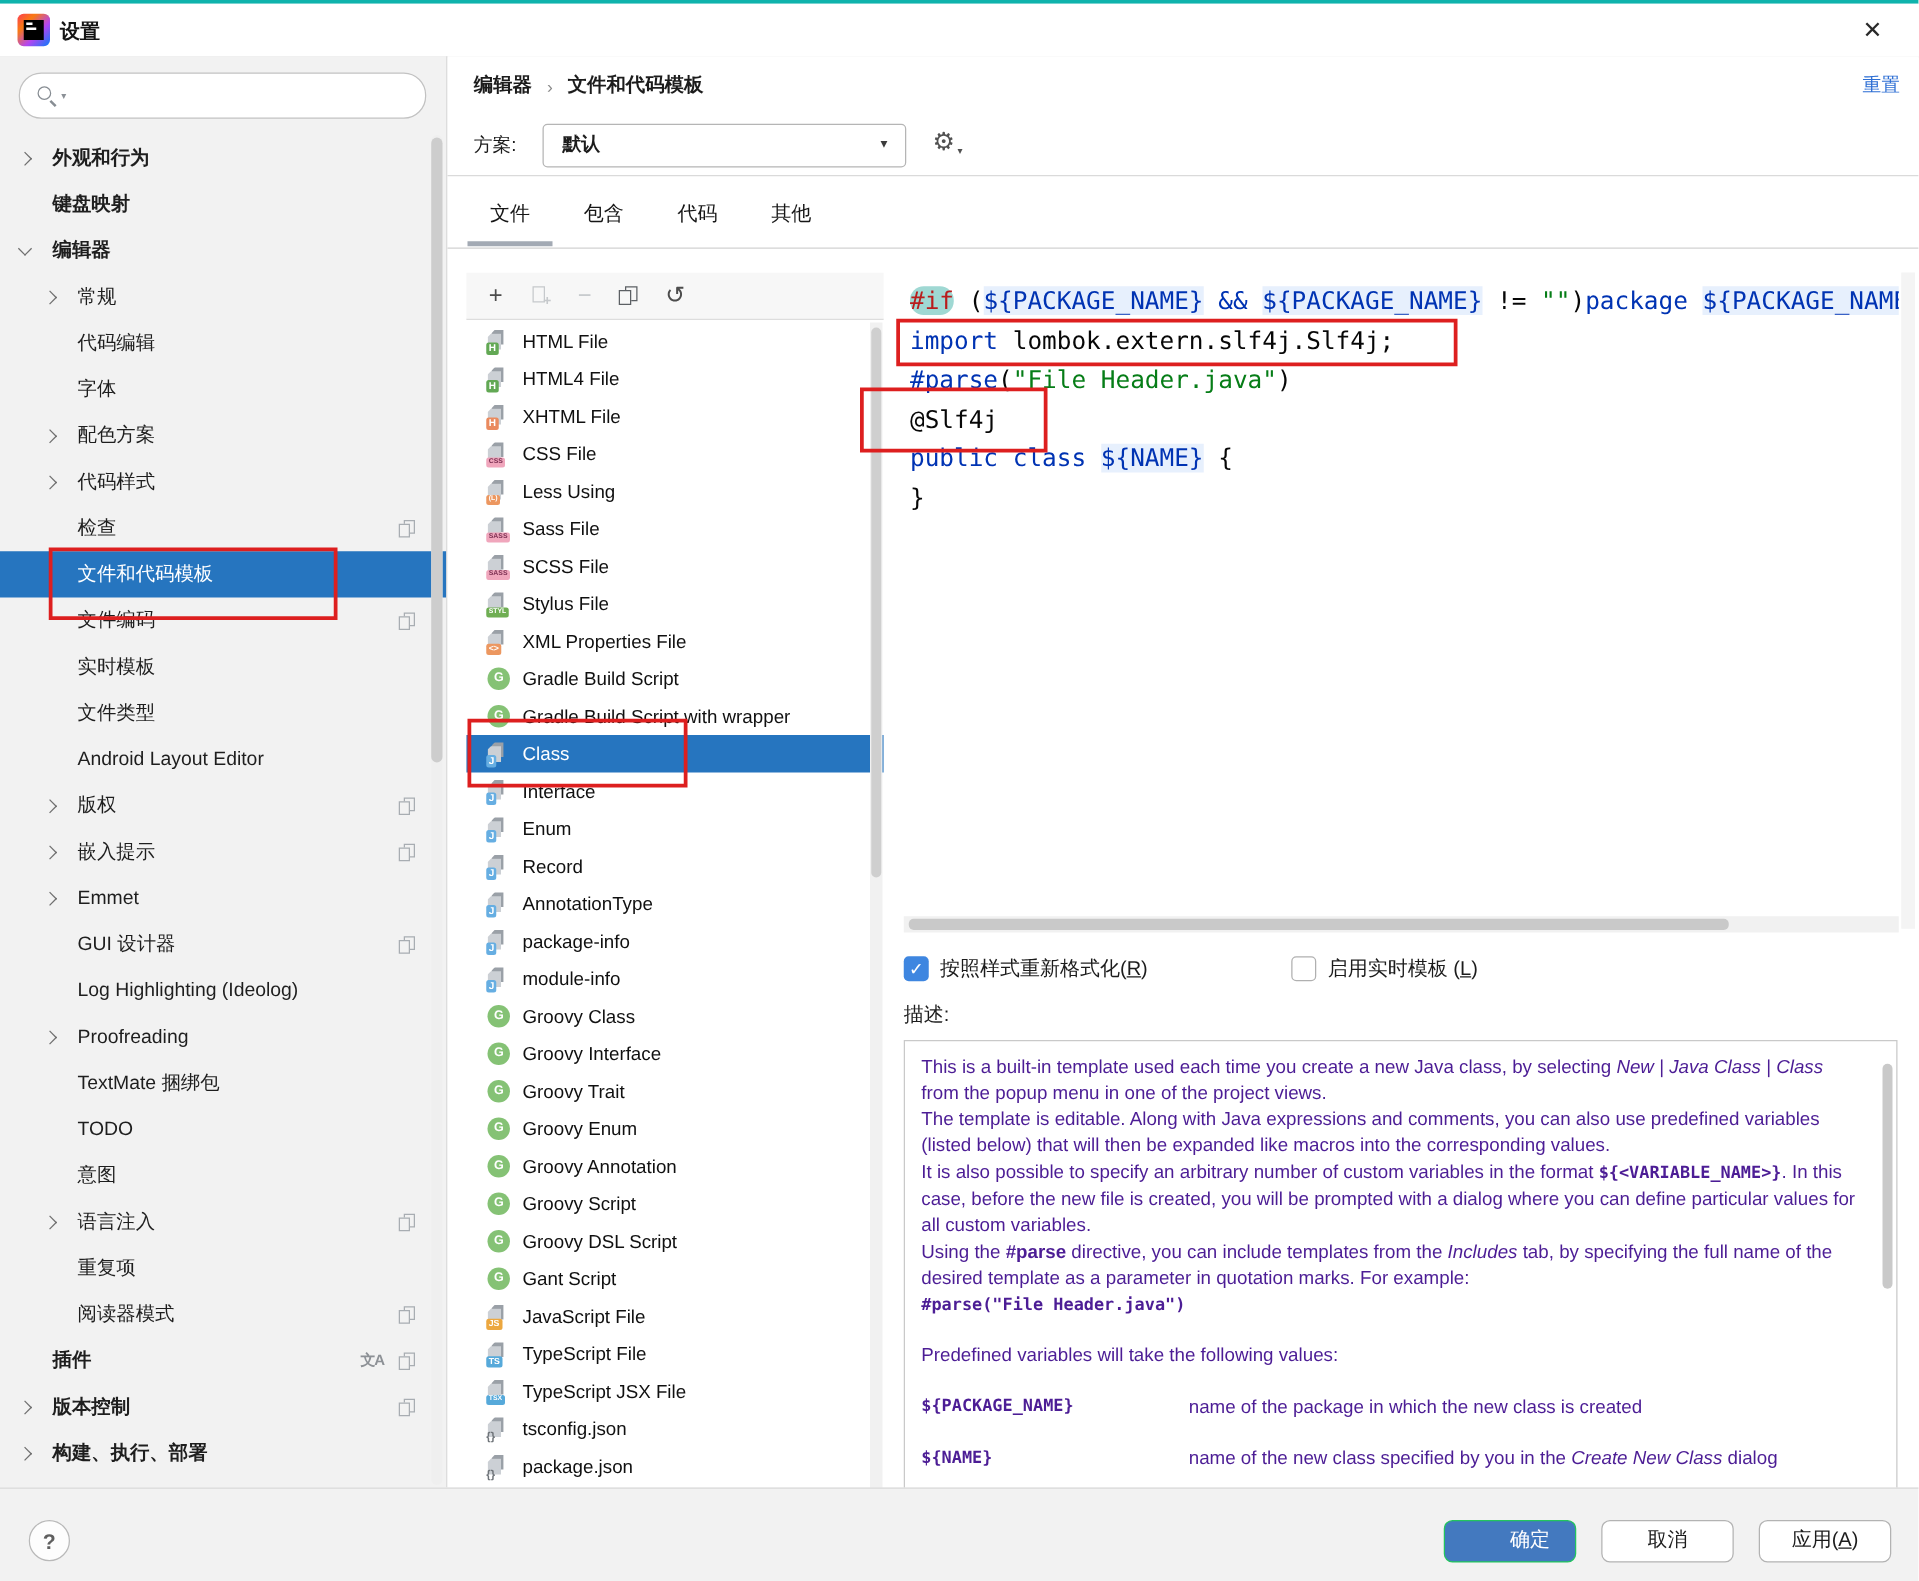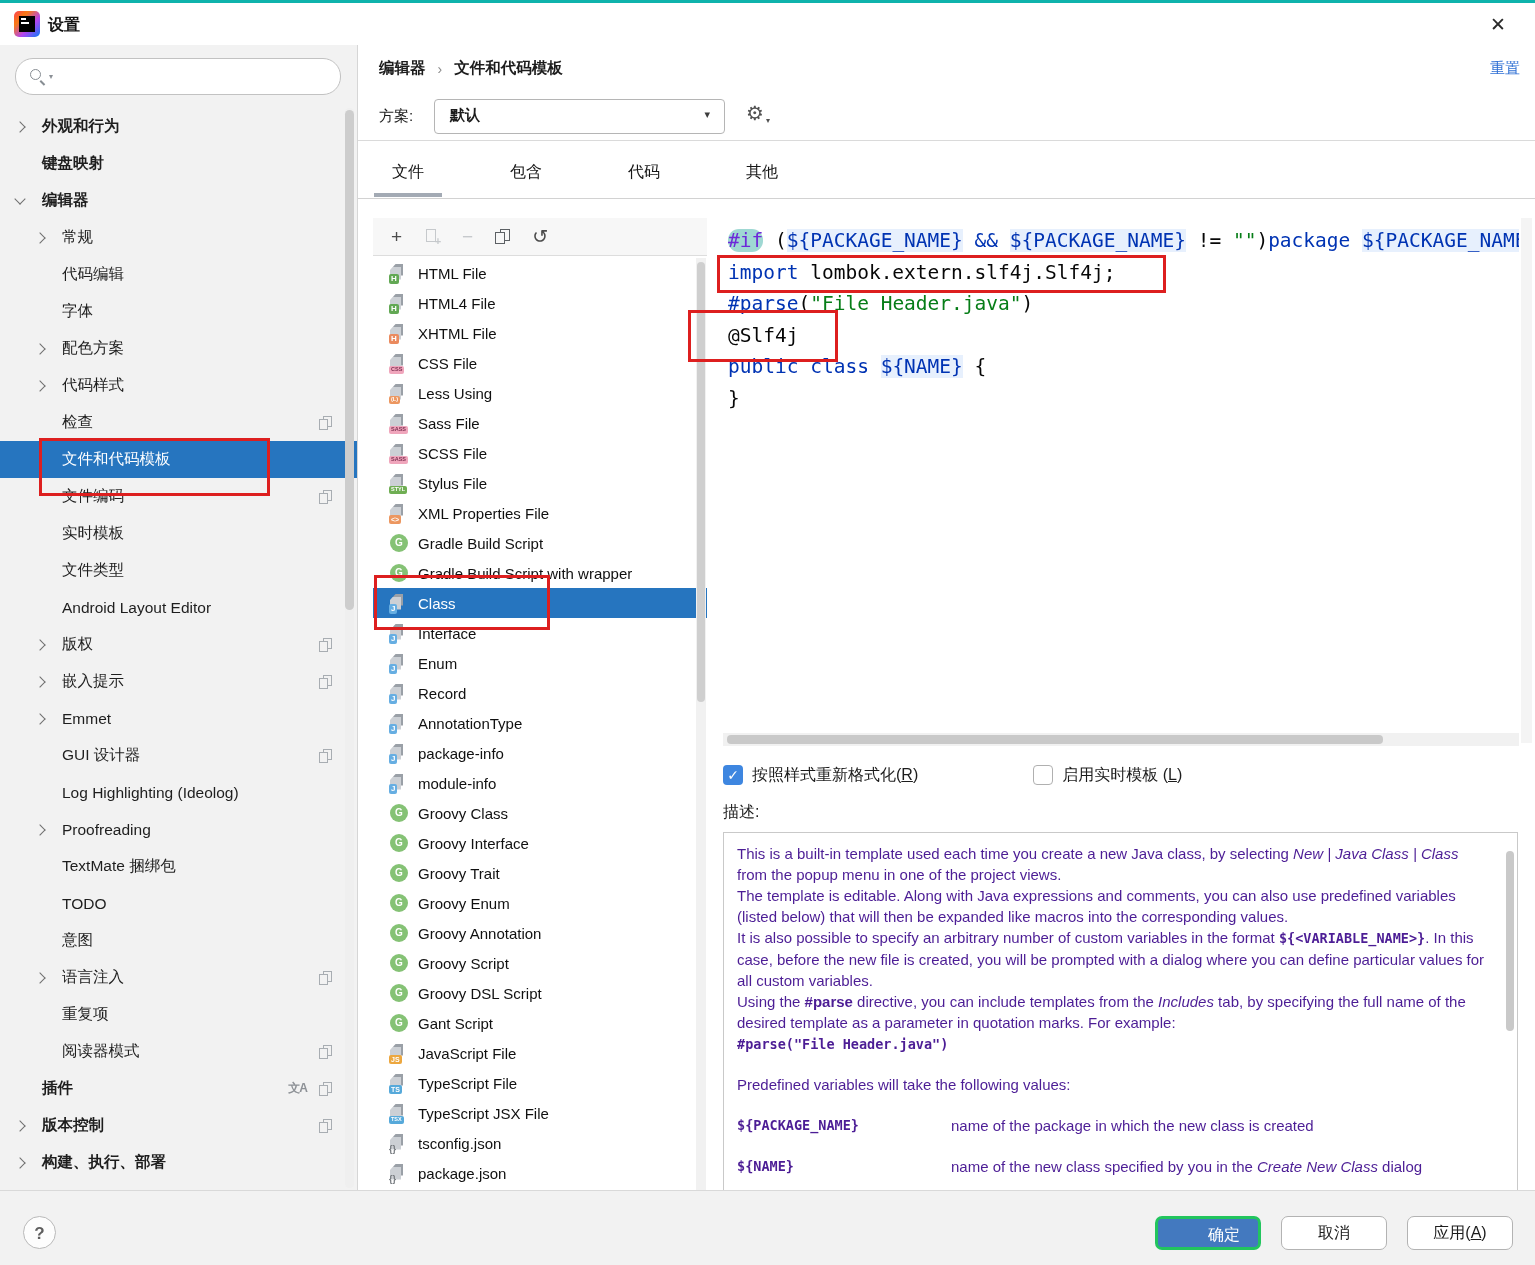--- a/index.html
+++ b/index.html
@@ -48,21 +48,21 @@
   .bc-sep{color:#8a8a8a;font-weight:400;font-size:14px;}
   .reset-link{position:absolute;right:15px;top:14px;font-size:15px;color:#2e6fd4;cursor:pointer;}
   .scheme-label{position:absolute;left:21px;top:62px;font-size:15px;}
   .scheme-select{position:absolute;left:76px;top:54px;width:289px;height:33px;background:#fff;border:1px solid #b5b5b5;border-radius:4px;cursor:pointer;}
   .scheme-value{position:absolute;left:15px;top:6px;font-size:15px;font-weight:700;}
   .sel-caret{position:absolute;right:14px;top:8px;font-size:11px;color:#3c3c3c;}
   .gear-wrap{position:absolute;left:388px;top:56px;width:30px;height:30px;cursor:pointer;}
   .gear{font-size:20px;color:#515151;}
   .gear-caret{position:absolute;left:20px;top:15px;font-size:8px;color:#515151;}
   .divider1{position:absolute;left:0;top:95px;width:1177px;height:1px;background:#dadada;}
-  .tabs{position:absolute;left:16px;top:110px;display:flex;gap:43px;}
+  .tabs{position:absolute;left:16px;top:110px;display:flex;}
   .tab{padding:0 18px;height:38px;line-height:34px;font-size:16px;color:#161616;margin-right:7px;position:relative;cursor:pointer;}
   .tab.active::after{content:"";position:absolute;left:0;bottom:-4px;width:100%;height:4px;background:#a3aab4;}
   .divider2{position:absolute;left:0;top:153px;width:1177px;height:1px;background:#d2d2d2;}
 
   
   .list-panel{position:absolute;left:15px;top:173px;width:334px;height:1015px;background:#fff;overflow:hidden;}
   .list-toolbar{position:absolute;left:0;top:0;width:334px;height:38px;background:#f7f7f7;border-bottom:1px solid #ddd;display:flex;align-items:center;gap:22px;padding-left:18px;box-sizing:border-box;}
   .tb-ic{font-size:19px;color:#4c4c4c;cursor:pointer;line-height:1;}
   .tb-ic.dis{color:#c6c9cc;}
   .tb-dup{position:relative;width:15px;height:15px;cursor:pointer;}
@@ -81,21 +81,21 @@
   .circ{position:absolute;left:1px;top:0;width:18px;height:18px;border-radius:50%;text-align:center;font-weight:700;font-size:10px;line-height:18px;}
   .list-scroll{position:absolute;right:1px;top:40px;width:10px;height:973px;background:#f1f1f1;}
   .list-thumb{position:absolute;left:1px;top:4px;width:8px;height:440px;background:#cfcfcf;border-radius:4px;}
 
   
   .editor{position:absolute;left:365px;top:173px;width:796px;height:513px;background:#fff;overflow:hidden;cursor:text;}
   .code{padding:7px 0 0 5px;font-family:"DejaVu Sans Mono","Liberation Mono",monospace;font-size:19.5px;line-height:31.5px;white-space:pre;color:#070707;}
   .tk-kw{color:#0033b3;}
   .tk-str{color:#067d17;}
   .tk-var{color:#0033b3;background:#e7f0fd;}
-  .tk-dirhl{color:#6d28d9;background:#9fd8d3;border-radius:11px;}
+  .tk-dirhl{color:#b91c1c;background:#9fd8d3;border-radius:11px;}
   .tk-diru{color:#0033b3;text-decoration:underline;}
   .ed-vscroll{position:absolute;left:1163px;top:173px;width:11px;height:525px;background:#f4f4f4;}
   .ed-hscroll{position:absolute;left:365px;top:688px;width:796px;height:13px;background:#f1f1f1;}
   .ed-hthumb{position:absolute;left:4px;top:2px;width:656px;height:9px;background:#c9c9c9;border-radius:4px;}
 
   
   .opt-row{position:absolute;left:365px;top:715px;height:30px;display:flex;align-items:center;font-size:16px;}
   .cb{width:20px;height:20px;border-radius:4px;margin-right:9px;box-sizing:border-box;cursor:pointer;}
   .cb.on{background:#3e86e0;color:#fff;text-align:center;line-height:20px;font-size:14px;}
   .cb.off{background:#fff;border:1.5px solid #b0b0b0;}
@@ -111,21 +111,21 @@
   .d-bm{font-weight:700;font-family:"DejaVu Sans Mono","Liberation Mono",monospace;font-size:13.5px;}
   .var-row{display:flex;margin-top:20px;}
   .var-name{width:214px;flex:0 0 214px;font-weight:700;font-family:"DejaVu Sans Mono","Liberation Mono",monospace;font-size:13.5px;}
   .desc-scroll{position:absolute;right:2px;top:4px;width:9px;height:392px;}
   .desc-thumb{position:absolute;left:0;top:14px;width:8px;height:180px;background:#c9c9c9;border-radius:4px;}
 
   
   .bottombar{position:absolute;left:0;top:1190px;width:1535px;height:75px;background:#f2f2f2;border-top:1px solid #d9d9d9;}
   .help-btn{position:absolute;left:23px;top:25px;width:33px;height:33px;border-radius:50%;border:1px solid #b9b9b9;background:#fdfdfd;text-align:center;line-height:33px;font-size:17px;font-weight:700;color:#5f5f5f;cursor:pointer;box-sizing:border-box;}
   .btn{position:absolute;top:25px;width:106px;height:34px;border-radius:7px;font-size:16px;text-align:center;line-height:32px;cursor:pointer;box-sizing:border-box;}
-  .btn.primary{left:1155px;background:#4379bf;border:3px solid #22c55e;color:#fff;padding-left:32px;}
+  .btn.primary{left:1155px;background:#4379bf;border:1px solid #22c55e;color:#fff;padding-left:32px;}
   .btn.plain{background:#fff;border:1px solid #b3b3b3;color:#1c1c1c;}
   .btn.cancel{left:1281px;}
   .btn.apply{left:1407px;}
 
   
   .redbox{position:absolute;border:3px solid #dd1f1f;pointer-events:none;}
   .rb-sidebar{left:39px;top:438px;width:225px;height:52px;}
   .rb-class{left:374px;top:575px;width:170px;height:49px;}
   .rb-import{left:717px;top:255px;width:443px;height:32px;}
   .rb-slf4j{left:688px;top:310px;width:144px;height:46px;}

